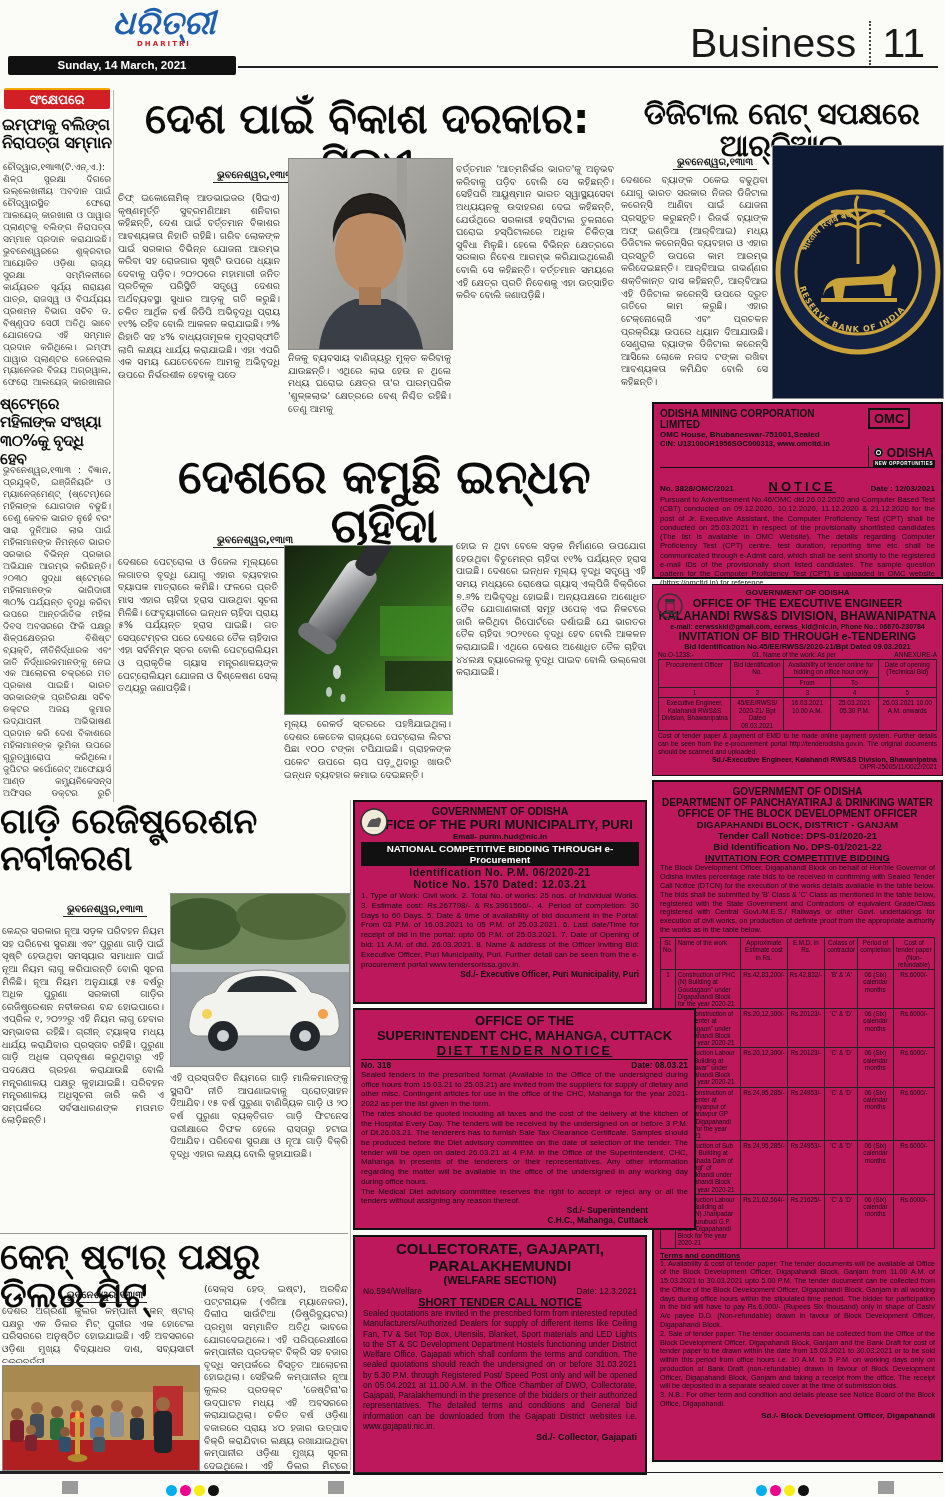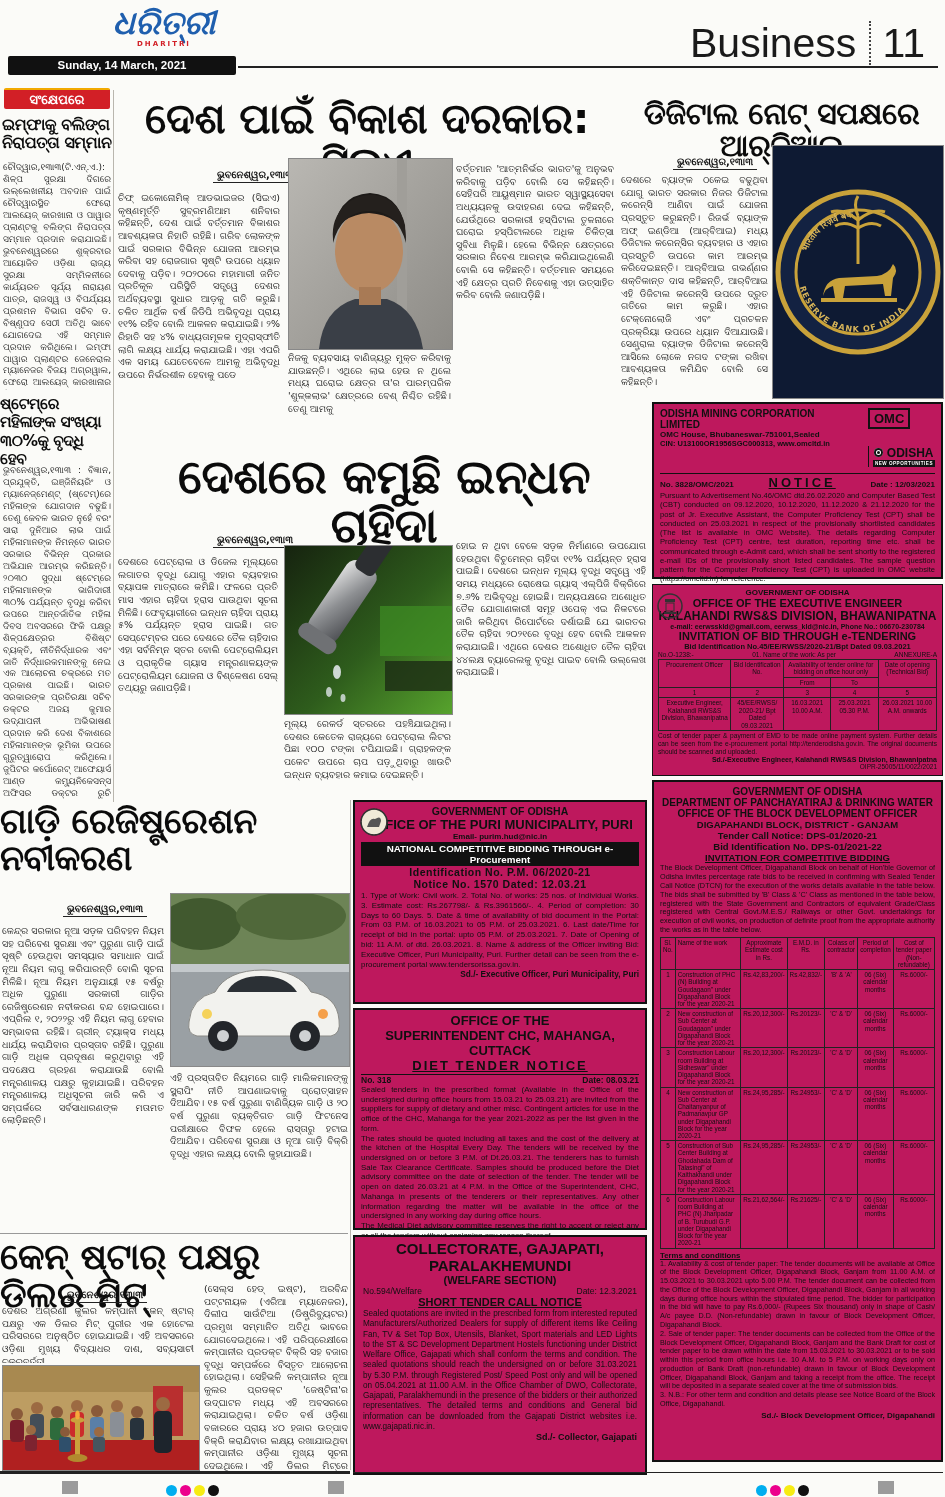--- a/index.html
+++ b/index.html
@@ -130,21 +130,21 @@
       </div>
       <div style="border-left:1.5px solid #111;padding-left:4px;text-align:center;">
         <div style="font-weight:bold;font-size:12px;">
           <span style="display:inline-block;width:9px;height:9px;border-radius:50%;background:#111;box-shadow:inset 0 0 0 2px #111, inset 0 0 0 3px #fff;"></span>
           <span>ODISHA</span>
         </div>
         <div style="background:#111;color:#fff;font-size:4.6px;font-weight:bold;letter-spacing:.5px;padding:1px 2px;">NEW OPPORTUNITIES</div>
       </div>
     </div>
   </div>
-  <div style="display:flex;justify-content:space-between;align-items:baseline;border-top:1px solid #111;margin-top:6px;padding-top:1px;">
+  <div style="display:flex;justify-content:space-between;align-items:baseline;border-top:1px solid #111;margin-top:0;padding-top:11px;">
     <span class="b" style="font-size:8px;">No. 3828/OMC/2021</span>
     <span class="b u" style="font-size:13px;letter-spacing:3px;">NOTICE</span>
     <span class="b" style="font-size:8px;">Date : 12/03/2021</span>
   </div>
   <div class="jus" style="font-size:7.6px;line-height:1.22;margin-top:1px;">Pursuant to Advertisement No.46/OMC dtd.26.02.2020 and Computer Based Test (CBT) conducted on 09.12.2020, 10.12.2020, 11.12.2020 &amp; 21.12.2020 for the post of Jr. Executive Assistant, the Computer Proficiency Test (CPT) shall be conducted on 25.03.2021 in respect of the provisionally shortlisted candidates (The list is available in OMC Website). The details regarding Computer Proficiency Test (CPT) centre, test duration, reporting time etc. shall be communicated through e-Admit card, which shall be sent shortly to the registered e-mail IDs of the provisionally short listed candidates. The sample question pattern for the Computer Proficiency Test (CPT) is uploaded in OMC website (https://omcltd.in) for reference.</div>
   <div class="sd" style="font-size:7.5px;line-height:1.1;">
     <span>Sd/-</span><br>
     <span>GENERAL MANAGER (P&amp;A)</span>
   </div>
   <div style="background:#111;color:#fff;font-weight:bold;font-size:8.2px;text-align:center;
@@ -378,21 +378,21 @@
   <div class="ctr b" style="font-size:10.5px;">GOVERNMENT OF ODISHA</div>
   <div class="ctr b" style="font-size:13px;">OFFICE OF THE PURI MUNICIPALITY, PURI</div>
   <div class="ctr b" style="font-size:8px;">Email- purim.hud@nic.in</div>
   <div class="ctr" style="background:#111;color:#fff;font-weight:bold;font-size:9.8px;padding:1px 0;margin-top:1px;">NATIONAL COMPETITIVE BIDDING THROUGH e-Procurement</div>
   <div class="ctr b" style="font-size:10.5px;letter-spacing:.5px;">Identification No. P.M. 06/2020-21</div>
   <div class="ctr b" style="font-size:10.5px;letter-spacing:.5px;">Notice No. 1570 Dated: 12.03.21</div>
   <div class="jus" style="font-size:7.9px;line-height:1.24;margin-top:1px;">1. Type of Work: Civil work. 2. Total No. of works: 25 nos. of Individual Works. 3. Estimate cost: Rs.267798/- &amp; Rs.3961566/-. 4. Period of completion: 30 Days to 60 Days. 5. Date &amp; time of availability of bid document in the Portal: From 03 P.M. of 16.03.2021 to 05 P.M. of 25.03.2021. 6. Last date/Time for receipt of bid in the portal: upto 05 P.M. of 25.03.2021. 7. Date of Opening of bid: 11 A.M. of dtd. 26.03.2021. 8. Name &amp; address of the Officer inviting Bid: Executive Officer, Puri Municipality, Puri. Further detail can be seen from the e-procurement portal www.tendersorissa.gov.in.</div>
   <div class="sd" style="font-size:8.3px;">Sd./- Executive Officer, Puri Municipality, Puri</div>
 </div>
 
-<div class="abs notice" style="left:353px;top:1008px;width:294px;height:222px;border-width:2px;padding:3px 6px;">
+<div class="abs notice" style="left:353px;top:1008px;width:343px;height:222px;border-width:2px;padding:3px 6px;">
   <div class="ctr b" style="font-size:13px;">OFFICE OF THE</div>
   <div class="ctr b" style="font-size:13px;">SUPERINTENDENT CHC, MAHANGA, CUTTACK</div>
   <div class="ctr b u" style="font-size:13px;letter-spacing:2px;">DIET TENDER NOTICE</div>
   <div style="display:flex;justify-content:space-between;border-top:1px solid #111;margin-top:1px;">
     <span class="b" style="font-size:8.5px;">No. 318</span>
     <span class="b" style="font-size:8.5px;">Date: 08.03.21</span>
   </div>
   <div class="jus" style="font-size:7.9px;line-height:1.23;">Sealed tenders in the prescribed format (Available in the Office of the undersigned during office hours from 15.03.21 to 25.03.21) are invited from the suppliers for supply of dietary and other misc. Contingent articles for use in the office of the CHC, Mahanga for the year 2021-2022 as per the list given in the form.</div>
   <div class="jus" style="font-size:7.9px;line-height:1.23;">The rates should be quoted including all taxes and the cost of the delivery at the kitchen of the Hospital Every Day. The tenders will be received by the undersigned on or before 3 P.M. of Dt.26.03.21. The tenderers has to furnish Sale Tax Clearance Certificate. Samples should be produced before the Diet advisory committee on the date of selection of the tender. The tender will be open on dated 26.03.21 at 4 P.M. in the Office of the Superintendent, CHC, Mahanga in presents of the tenderers or their representatives. Any other information regarding the matter will be available in the office of the undersigned in any working day during office hours.</div>
   <div class="jus" style="font-size:7.9px;line-height:1.23;">The Medical Diet advisory committee reserves the right to accept or reject any or all the tenders without assigning any reason thereof.</div>

